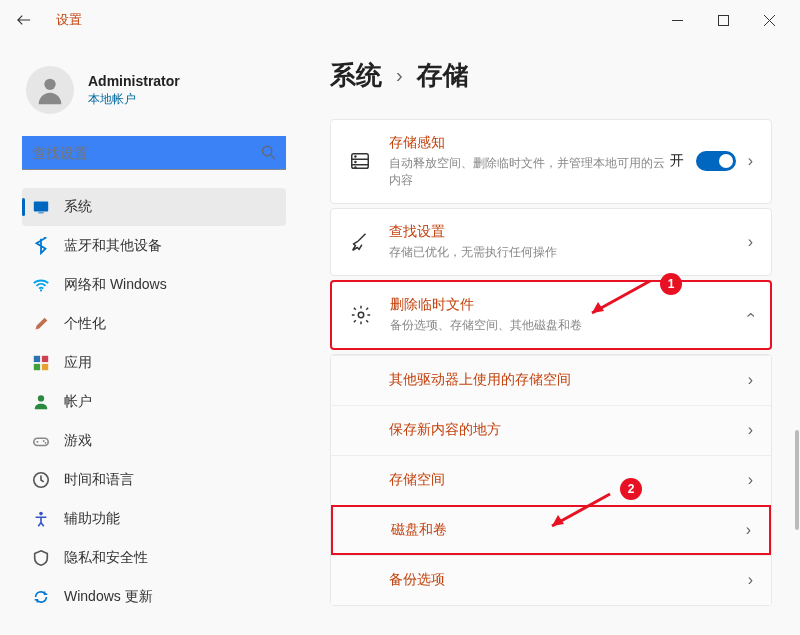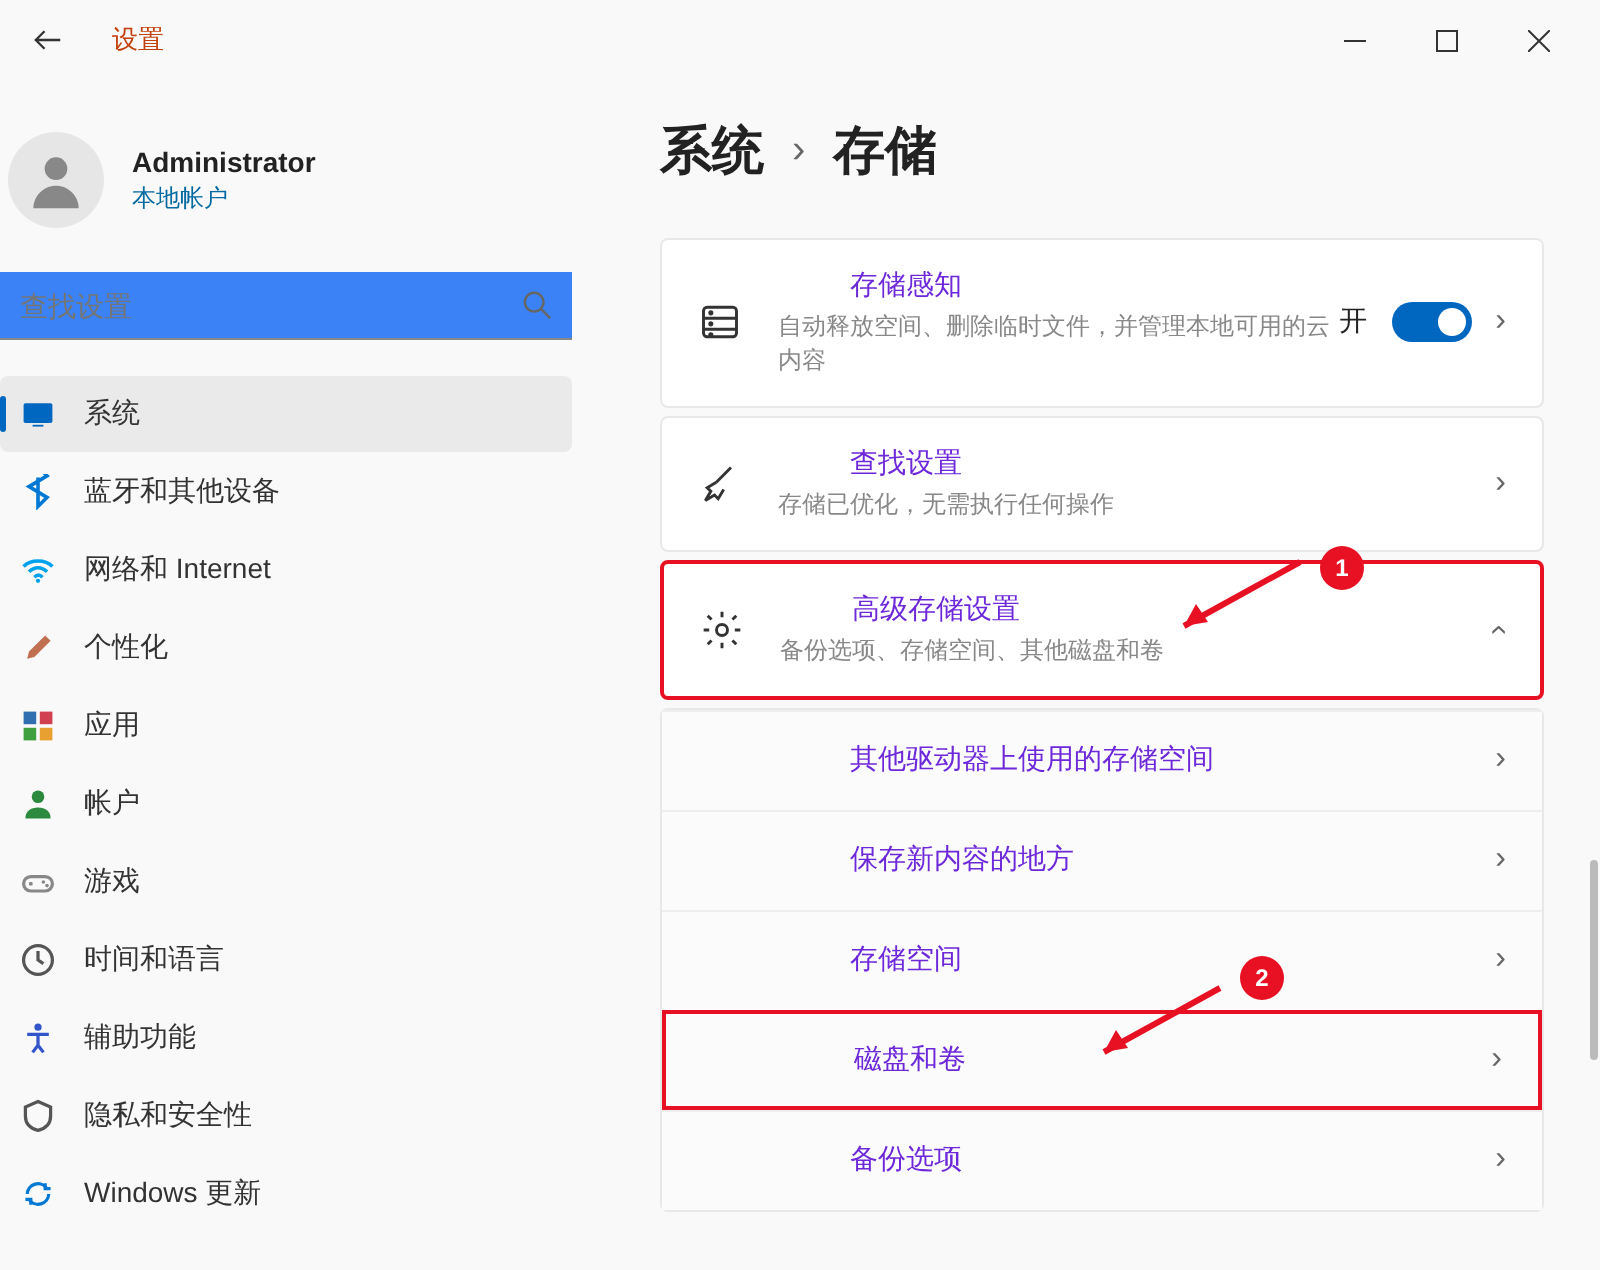--- a/index.html
+++ b/index.html
@@ -6,21 +6,21 @@
     body { width: 800px; height: 635px; background: #f9f9f9; overflow: hidden; position: relative; }
     
     .titlebar { height: 40px; display: flex; align-items: center; padding: 0 8px; }
     .back-btn { width: 32px; height: 32px; display: flex; align-items: center; justify-content: center; cursor: pointer; }
     .title-text { margin-left: 16px; font-size: 13px; color: #c2410c; }
     .window-controls { margin-left: auto; display: flex; }
     .win-ctrl { width: 46px; height: 32px; display: flex; align-items: center; justify-content: center; cursor: pointer; }
     
     .content { display: flex; height: calc(100% - 40px); }
     
-    .sidebar { width: 300px; padding: 12px 14px 0 0; display: flex; flex-direction: column; }
+    .sidebar { width: 300px; padding: 12px 14px 0 22px; display: flex; flex-direction: column; }
     .user-section { display: flex; align-items: center; padding: 14px 4px 22px 4px; }
     .avatar { width: 48px; height: 48px; border-radius: 50%; background: #e6e6e6; display: flex; align-items: center; justify-content: center; margin-right: 14px; }
     .avatar svg { fill: #888; }
     .user-name { font-size: 14px; font-weight: 600; color: #222; }
     .user-type { font-size: 12px; color: #0369a1; margin-top: 2px; }
     
     .search-box { display: flex; align-items: center; background: #3b82f6; border-bottom: 1px solid #888; height: 34px; padding: 0 10px; margin-bottom: 18px; }
     .search-input { flex: 1; border: none; outline: none; font-size: 14px; background: transparent; }
     
     .nav-list { display: flex; flex-direction: column; overflow-y: auto; }
@@ -33,21 +33,21 @@
     .main { flex: 1; padding: 18px 28px 0 30px; overflow-y: auto; }
     .breadcrumb { display: flex; align-items: center; font-size: 26px; font-weight: 600; color: #222; margin-bottom: 26px; }
     .bc-sep { margin: 0 14px; font-size: 20px; color: #666; font-weight: normal; }
     
     .section-title { font-size: 14px; font-weight: 600; color: #222; margin-bottom: 14px; }
     
     .card { background: #fff; border: 1px solid #e8e8e8; border-radius: 4px; margin-bottom: 4px; }
     .card-row { display: flex; align-items: center; padding: 14px 18px; min-height: 66px; cursor: pointer; }
     .card-icon { width: 22px; height: 22px; margin-right: 18px; display: flex; align-items: center; justify-content: center; flex-shrink: 0; }
     .card-body { flex: 1; min-width: 0; }
-    .card-title { font-size: 14px; color: #6d28d9; margin-left: 36px; }
+    .card-title { font-size: 14px; color: #c2410c; }
     .card-desc { font-size: 12px; color: #888; margin-top: 3px; line-height: 1.4; }
     .card-trail { display: flex; align-items: center; gap: 12px; }
     .toggle { width: 40px; height: 20px; background: #0067c0; border-radius: 10px; position: relative; }
     .toggle::after { content: ''; position: absolute; right: 3px; top: 3px; width: 14px; height: 14px; background: #fff; border-radius: 50%; }
     .toggle-label { font-size: 14px; color: #222; }
     .chevron { color: #666; }
     
     .sub-row { display: flex; align-items: center; padding: 0 18px 0 58px; height: 50px; border-top: 1px solid #eee; cursor: pointer; background: #fbfbfb; }
     .sub-row .card-title { flex: 1; font-size: 14px; }
     
@@ -129,21 +129,21 @@
           </span>
           <span class="nav-label">蓝牙和其他设备</span>
         </div>
         <div class="nav-item">
           <span class="nav-icon">
             <svg width="18" height="18" viewBox="0 0 20 20">
               <path d="M2 8c4-4 12-4 16 0M5 11c3-3 7-3 10 0M8 14c1.5-1.5 3-1.5 4.5 0" fill="none" stroke="#00a2ed" stroke-width="2"></path>
               <circle cx="10" cy="16" r="1.2" fill="#00a2ed"></circle>
             </svg>
           </span>
-          <span class="nav-label">网络和 Internet</span>
+          <span class="nav-label">网络和 Windows</span>
         </div>
         <div class="nav-item">
           <span class="nav-icon">
             <svg width="18" height="18" viewBox="0 0 20 20">
               <path d="M14 3l3 3-9 9-4 1 1-4z" fill="#c07050"></path>
             </svg>
           </span>
           <span class="nav-label">个性化</span>
         </div>
         <div class="nav-item">
@@ -265,21 +265,21 @@
 
     <div class="card highlight-red" style="margin-top:4px;">
       <div class="card-row">
         <div class="card-icon">
           <svg width="22" height="22" viewBox="0 0 24 24" fill="none" stroke="#333" stroke-width="1.6">
               <circle cx="12" cy="12" r="3"></circle>
               <path d="M12 2v3M12 19v3M4.2 4.2l2.1 2.1M17.7 17.7l2.1 2.1M2 12h3M19 12h3M4.2 19.8l2.1-2.1M17.7 6.3l2.1-2.1"></path>
             </svg>
         </div>
         <div class="card-body">
-          <div class="card-title">高级存储设置</div>
+          <div class="card-title">删除临时文件</div>
           <div class="card-desc">备份选项、存储空间、其他磁盘和卷</div>
         </div>
         <div class="card-trail">
             <span class="chevron" style="transform:rotate(-90deg);display:inline-block">›</span>
           </div>
       </div>
     </div>
 
     <div class="card" style="margin-top:4px;" id="sub-card">
         <div class="sub-row">

